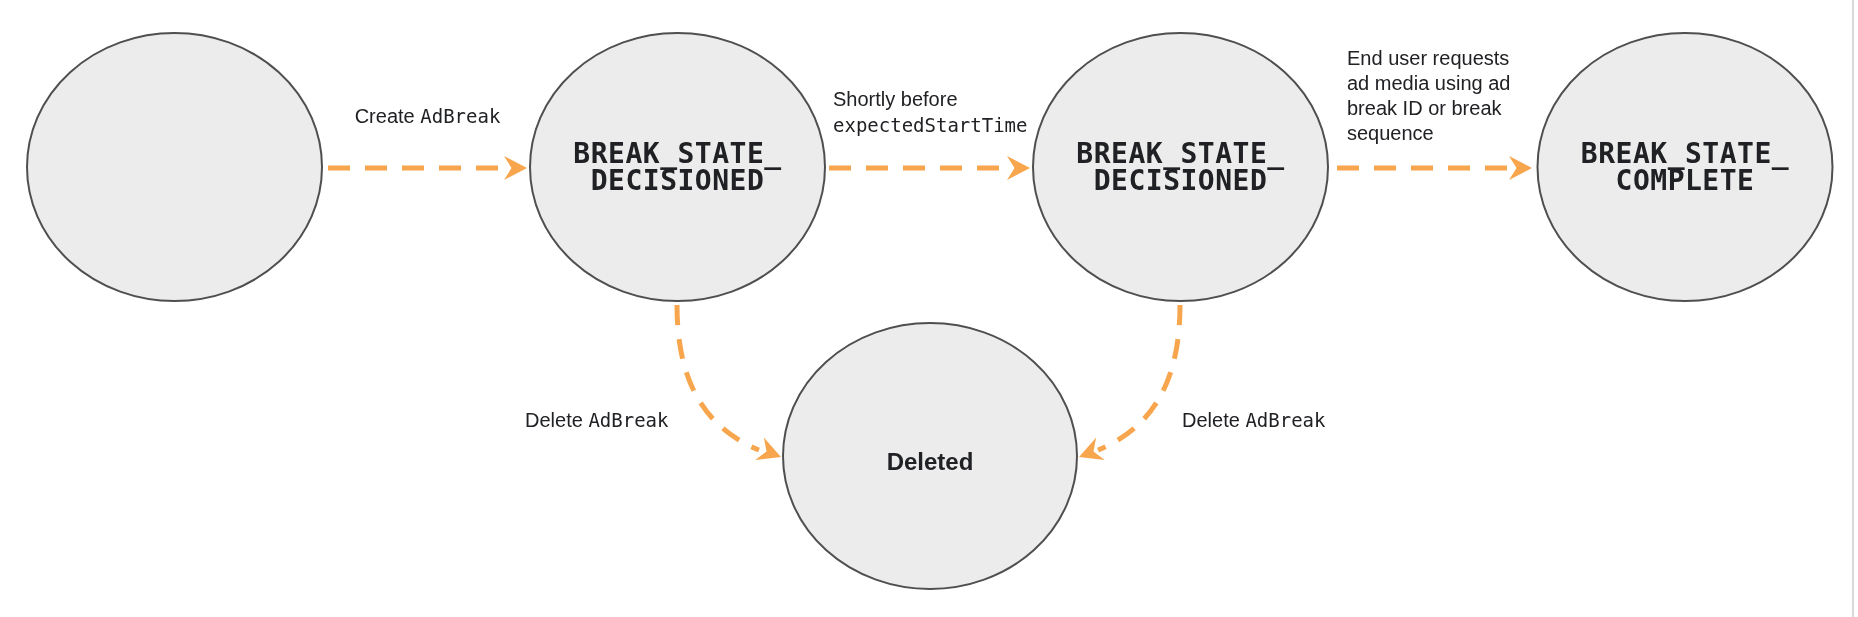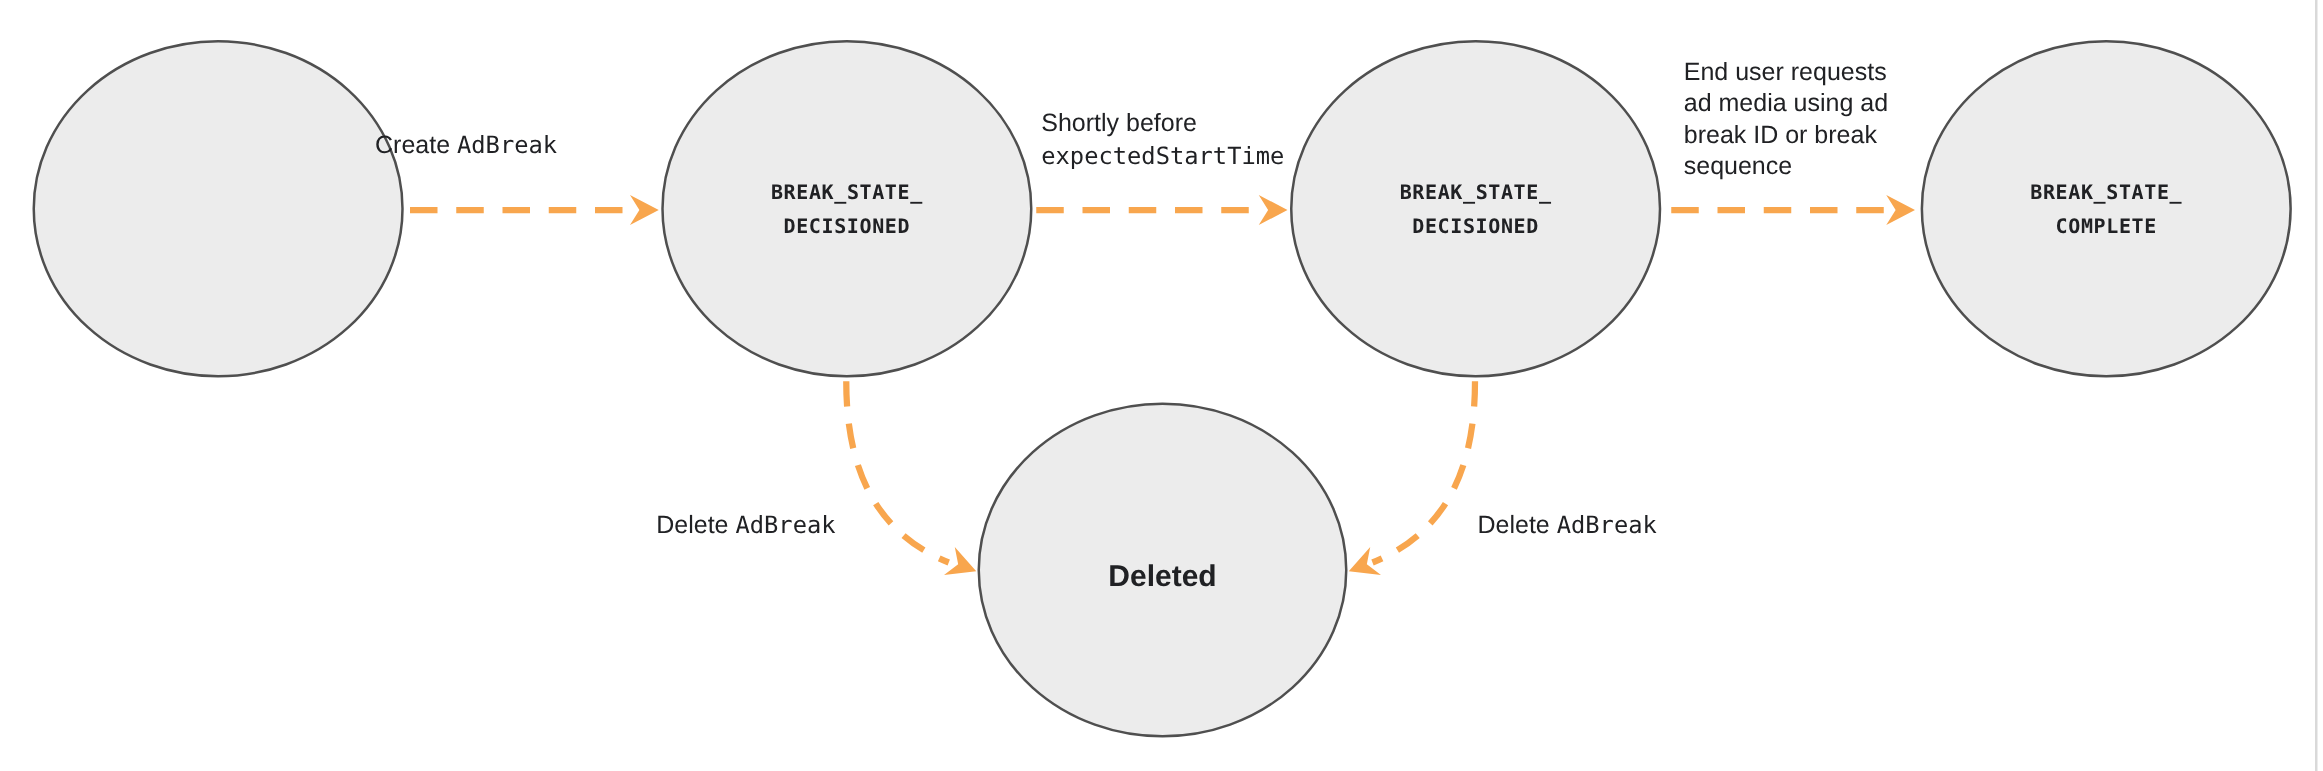--- a/index.html
+++ b/index.html
@@ -18,24 +18,24 @@
   .node{fill:var(--node-fill);stroke:var(--node-border);stroke-width:2;}
   .edge{fill:none;stroke:var(--arrow);stroke-width:5;stroke-dasharray:22 15;}
   .edge.arc{stroke-dasharray:20 14;}
   .head{fill:var(--arrow);stroke:none;}
   .frame{stroke:var(--frame-border);stroke-width:2;}
   .node-label{
     position:absolute;display:flex;flex-direction:column;align-items:center;justify-content:center;
     text-align:center;font-weight:bold;line-height:27px;
   }
   .node-label.sans{font-size:24px;}
-  .node-label.mono2{font-family:"DejaVu Sans Mono",monospace;font-size:16px;letter-spacing:0.5px;}
+  .node-label.mono2{font-family:"DejaVu Sans Mono",monospace;font-size:28px;letter-spacing:0.5px;}
   .edge-label{position:absolute;font-size:20px;line-height:26px;white-space:nowrap;}
   .edge-label .code{font-family:"DejaVu Sans Mono",monospace;font-size:19px;}
-  .edge-label.center{}
+  .edge-label.center{text-align:center;}
   .edge-label.multiline{line-height:25px;}
 </style>
 </head>
 <body>
 
 <div class="stage">
 
   <svg class="layer" viewBox="0 0 1858 617">
 
     <line class="frame" x1="1853" y1="0" x2="1853" y2="617"></line>

